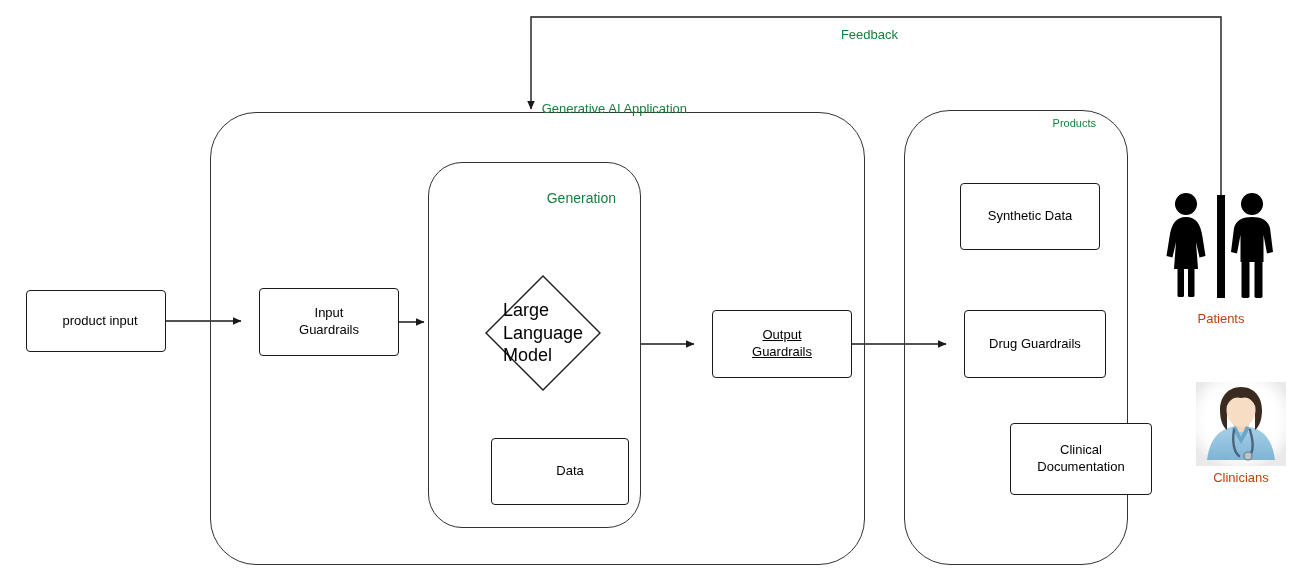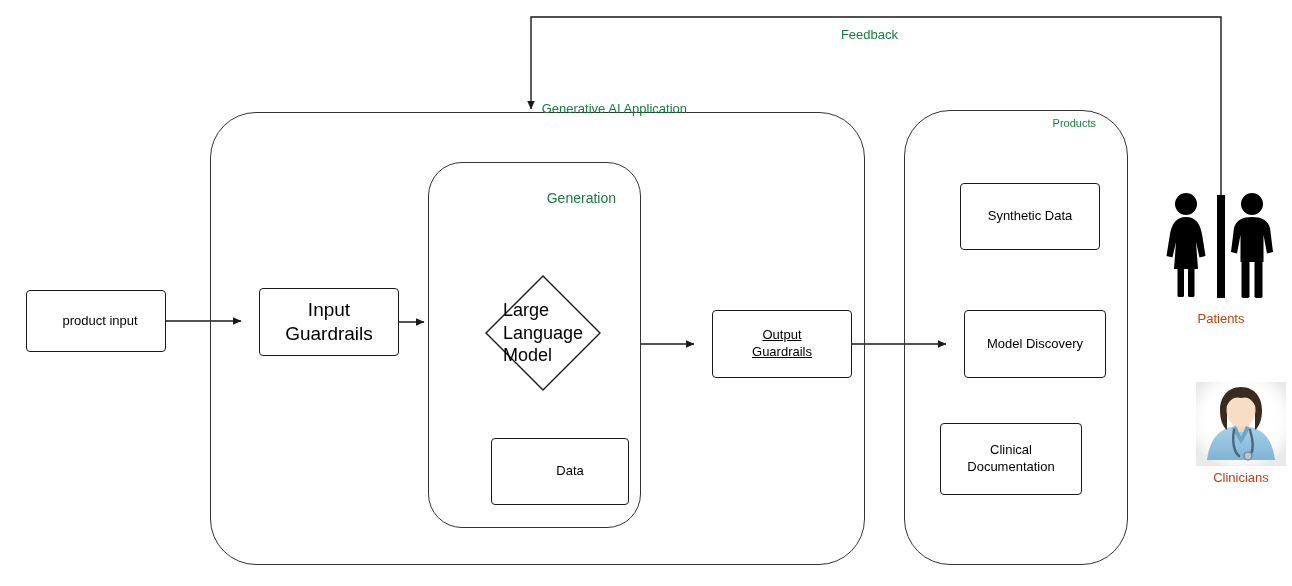--- a/index.html
+++ b/index.html
@@ -103,21 +103,21 @@
   <div class="container-label" style="left:387px; top:101px; width:300px; font-size:13px;">Generative AI Application</div>
 
   <div class="container-box" style="left:428px; top:162px; width:213px; height:366px; border-radius:34px;"></div>
   <div class="container-label" style="left:453px; top:190px; width:163px; font-size:14px;">Generation</div>
 
   <div class="container-box" style="left:904px; top:110px; width:224px; height:455px;"></div>
   <div class="container-label" style="left:936px; top:117px; width:160px; font-size:11px;">Products</div>
 
   <div class="node rounded-sm" style="left:12px; top:290px; width:140px; height:62px; font-size:13px;padding-left:8px;">product input</div>
 
-  <div class="node rounded-sm" style="left:245px; top:288px; width:140px; height:68px; font-size:19px;">Input
+  <div class="node rounded-sm" style="left:245px; top:288px; width:140px; height:68px; font-size:13px;">Input
 Guardrails</div>
 
   <div style="position:absolute; left:483px; top:273px; width:120px; height:120px;">
     <svg width="120" height="120" viewBox="0 0 120 120" style="position:absolute; left:0; top:0;">
       <polygon points="60,3 117,60 60,117 3,60" fill="#ffffff" stroke="#1a1a1a" stroke-width="1.4"></polygon>
     </svg>
     <div style="position:absolute; left:0; top:0; width:120px; height:120px;
                 display:flex; align-items:center; justify-content:center;
                 text-align:left; white-space:pre-line; font-size:18px;
                 line-height:1.25; color:#000;">Large
@@ -125,23 +125,23 @@
 Model</div>
   </div>
 
   <div class="node rounded-sm" style="left:477px; top:438px; width:138px; height:67px; font-size:13px;padding-left:20px;">Data</div>
 
   <div class="node rounded-sm" style="left:698px; top:310px; width:140px; height:68px; font-size:13px;text-decoration:underline;">Output
 Guardrails</div>
 
   <div class="node rounded-sm" style="left:946px; top:183px; width:140px; height:67px; font-size:13px;">Synthetic Data</div>
 
-  <div class="node rounded-sm" style="left:950px; top:310px; width:142px; height:68px; font-size:13px;">Model Discovery</div>
+  <div class="node rounded-sm" style="left:950px; top:310px; width:142px; height:68px; font-size:13px;">Drug Guardrails</div>
 
-  <div class="node rounded-sm" style="left:926px; top:423px; width:142px; height:72px; font-size:13px;">Clinical
+  <div class="node rounded-sm" style="left:996px; top:423px; width:142px; height:72px; font-size:13px;">Clinical
 Documentation</div>
 
   <div class="people-group" style="left:1163px; top:190px; width:116px; height:110px;">
     <svg width="116" height="110" viewBox="0 0 116 110">
 
       <g fill="#000000">
         <circle cx="23" cy="14" r="11"></circle>
         <path d="M23,27 C13.5,27 8.5,33 6.5,47 L3.5,66 L9.5,67.5 L13,52 L11,79 L35,79 L33,52 L36.5,67.5 L42.5,66 L39.5,47 C37.5,33 32.5,27 23,27 Z"></path>
         <rect x="14.5" y="78" width="6.5" height="29" rx="1.5"></rect>
         <rect x="25" y="78" width="6.5" height="29" rx="1.5"></rect>

